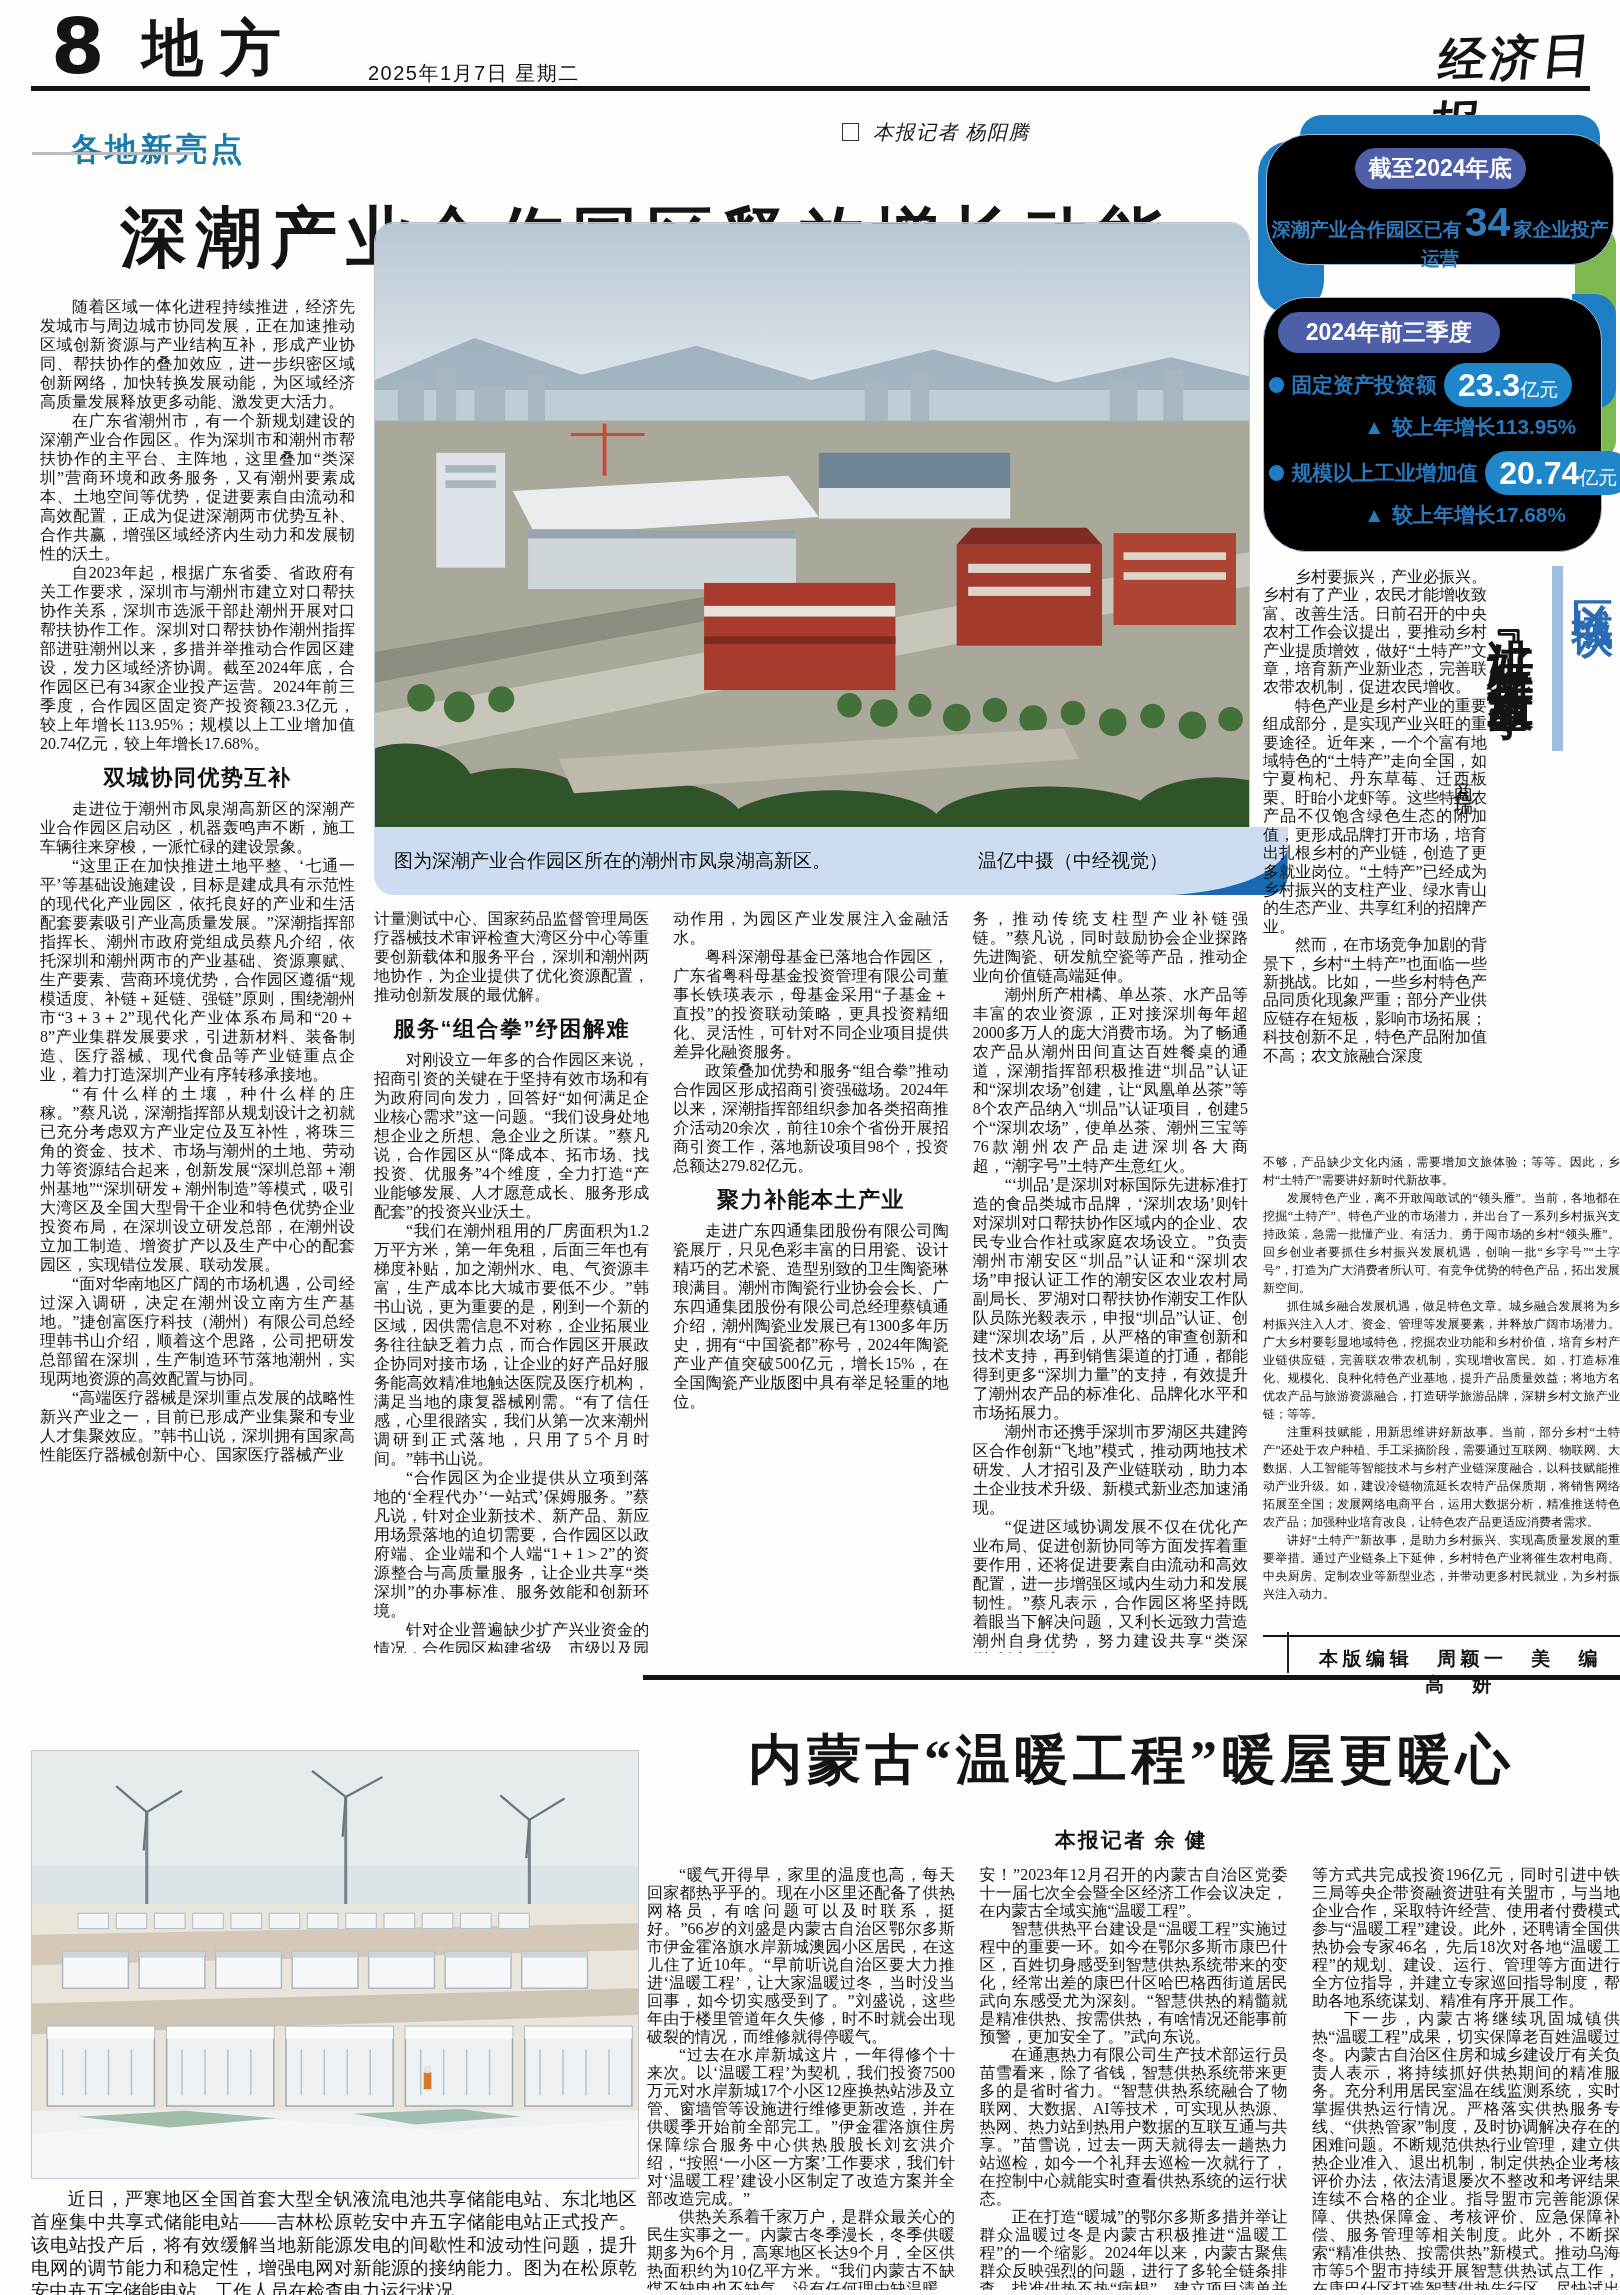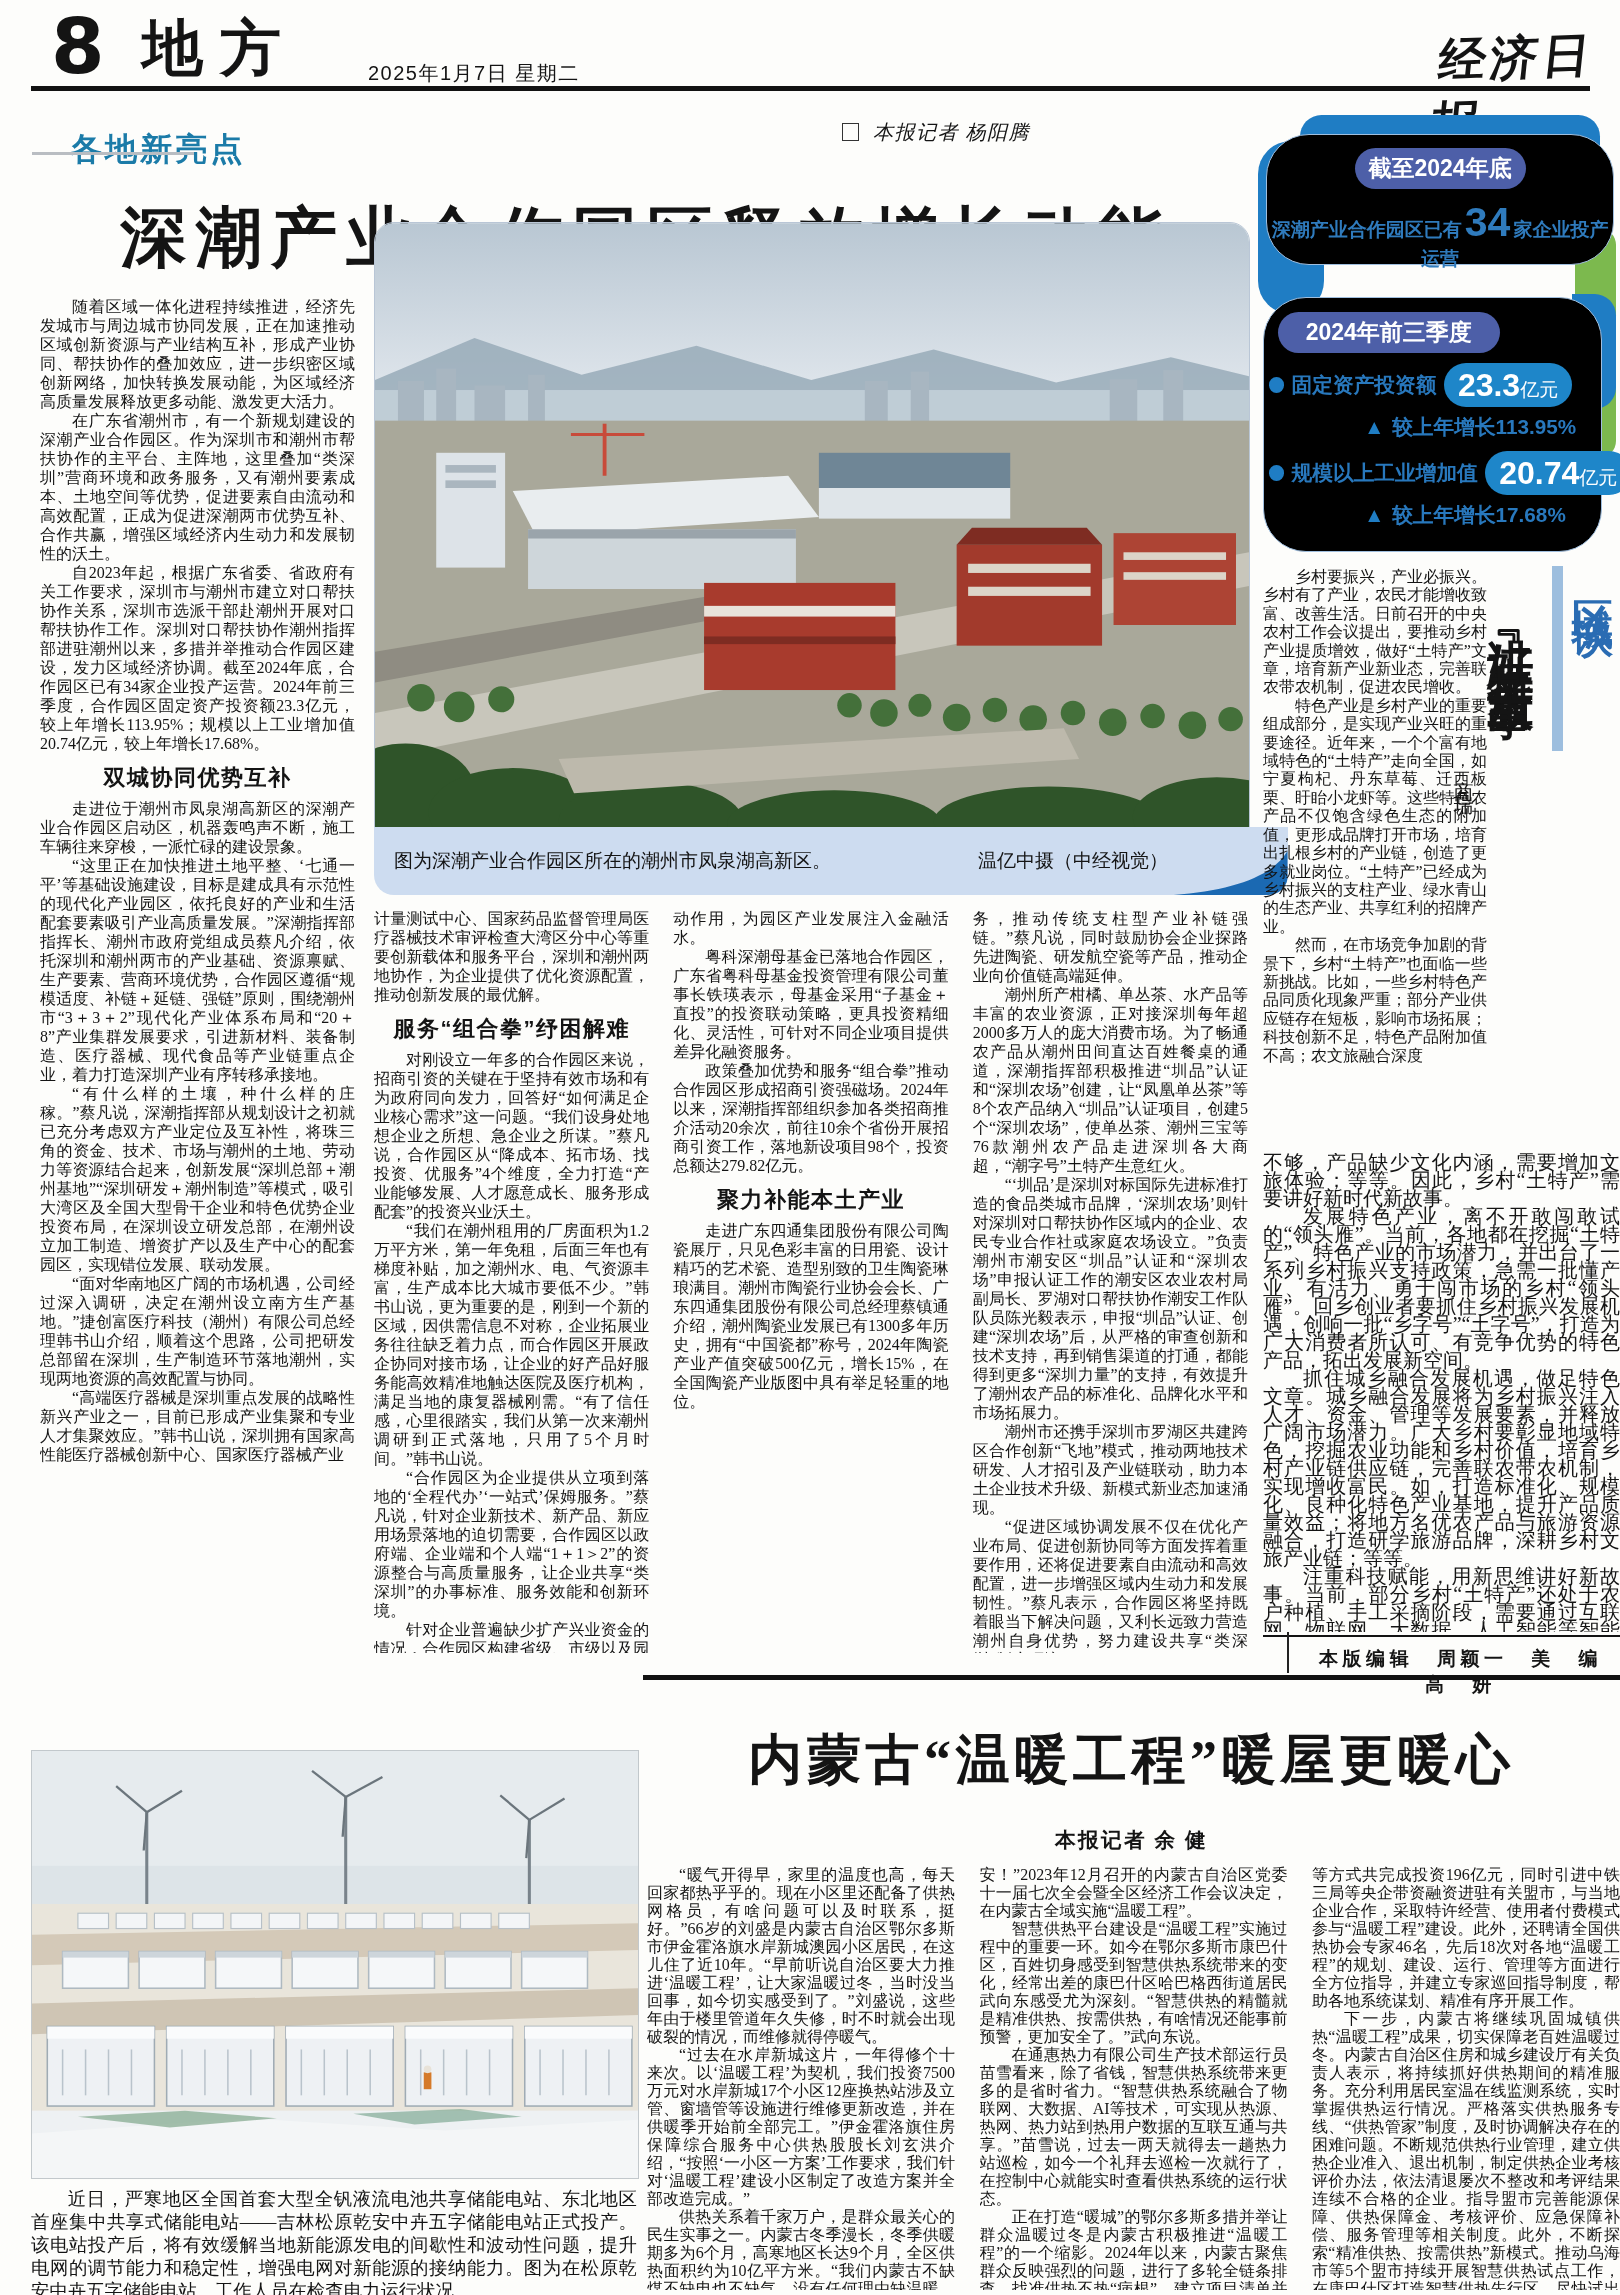--- a/index.html
+++ b/index.html
@@ -224,21 +224,21 @@
 
   <div class="abs" style="left:1552px;top:566px;width:10.7px;height:185px;background:#9dbede;"></div>
   <div class="abs rt-label" style="left:1566px;top:568px;height:191px;">区域谈</div>
   <div class="abs rt-title" style="left:1486px;top:602px;height:551px;">讲好『土特产』新故事</div>
   <div class="abs rt-author" style="left:1451px;top:765px;height:122px;">商瑞</div>
   <div class="abs textcol" style="left:1263px;top:568px;width:224px;height:582px;font-size:16px;line-height:18.4px;">
       <p class="para">乡村要振兴，产业必振兴。乡村有了产业，农民才能增收致富、改善生活。日前召开的中央农村工作会议提出，要推动乡村产业提质增效，做好“土特产”文章，培育新产业新业态，完善联农带农机制，促进农民增收。</p>
       <p class="para">特色产业是乡村产业的重要组成部分，是实现产业兴旺的重要途径。近年来，一个个富有地域特色的“土特产”走向全国，如宁夏枸杞、丹东草莓、迁西板栗、盱眙小龙虾等。这些特色农产品不仅饱含绿色生态的附加值，更形成品牌打开市场，培育出扎根乡村的产业链，创造了更多就业岗位。“土特产”已经成为乡村振兴的支柱产业、绿水青山的生态产业、共享红利的招牌产业。</p>
       <p class="para">然而，在市场竞争加剧的背景下，乡村“土特产”也面临一些新挑战。比如，一些乡村特色产品同质化现象严重；部分产业供应链存在短板，影响市场拓展；科技创新不足，特色产品附加值不高；农文旅融合深度</p>
     </div>
-  <div class="abs textcol" style="left:1263px;top:1153px;width:357px;height:479px;font-size:20px;line-height:18px;">
+  <div class="abs textcol" style="left:1263px;top:1153px;width:357px;height:479px;font-size:12px;line-height:18px;">
       <p class="para cont">不够，产品缺少文化内涵，需要增加文旅体验；等等。因此，乡村“土特产”需要讲好新时代新故事。</p>
       <p class="para">发展特色产业，离不开敢闯敢试的“领头雁”。当前，各地都在挖掘“土特产”、特色产业的市场潜力，并出台了一系列乡村振兴支持政策，急需一批懂产业、有活力、勇于闯市场的乡村“领头雁”。回乡创业者要抓住乡村振兴发展机遇，创响一批“乡字号”“土字号”，打造为广大消费者所认可、有竞争优势的特色产品，拓出发展新空间。</p>
       <p class="para">抓住城乡融合发展机遇，做足特色文章。城乡融合发展将为乡村振兴注入人才、资金、管理等发展要素，并释放广阔市场潜力。广大乡村要彰显地域特色，挖掘农业功能和乡村价值，培育乡村产业链供应链，完善联农带农机制，实现增收富民。如，打造标准化、规模化、良种化特色产业基地，提升产品质量效益；将地方名优农产品与旅游资源融合，打造研学旅游品牌，深耕乡村文旅产业链；等等。</p>
       <p class="para">注重科技赋能，用新思维讲好新故事。当前，部分乡村“土特产”还处于农户种植、手工采摘阶段，需要通过互联网、物联网、大数据、人工智能等智能技术与乡村产业链深度融合，以科技赋能推动产业升级。如，建设冷链物流延长农特产品保质期，将销售网络拓展至全国；发展网络电商平台，运用大数据分析，精准推送特色农产品；加强种业培育改良，让特色农产品更适应消费者需求。</p>
       <p class="para">讲好“土特产”新故事，是助力乡村振兴、实现高质量发展的重要举措。通过产业链条上下延伸，乡村特色产业将催生农村电商、中央厨房、定制农业等新型业态，并带动更多村民就业，为乡村振兴注入动力。</p>
     </div>
 
   <div class="abs rule" style="left:1263px;top:1635px;width:357px;height:2.3px;"></div>
   <div class="abs" style="left:1287px;top:1632px;width:1.5px;height:41px;background:#222;"></div>
   <div class="abs credits" style="left:1301px;top:1646px;width:319px;text-align:center;">本版编辑　周颖一　美　编　高　妍</div>

